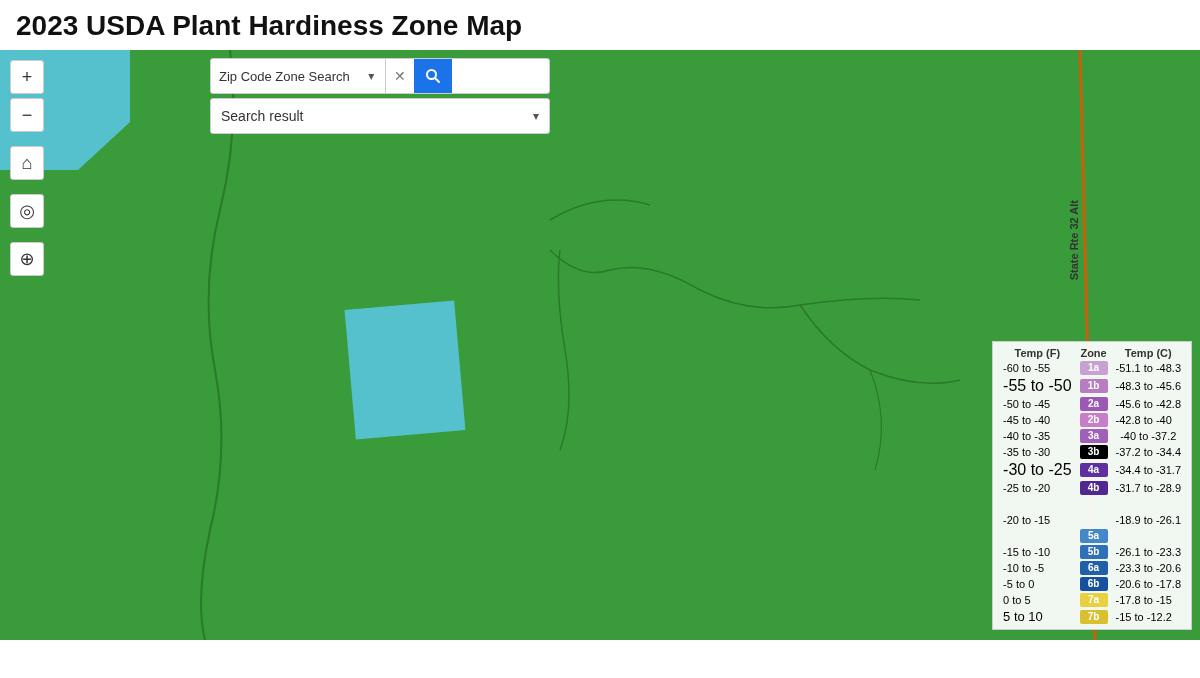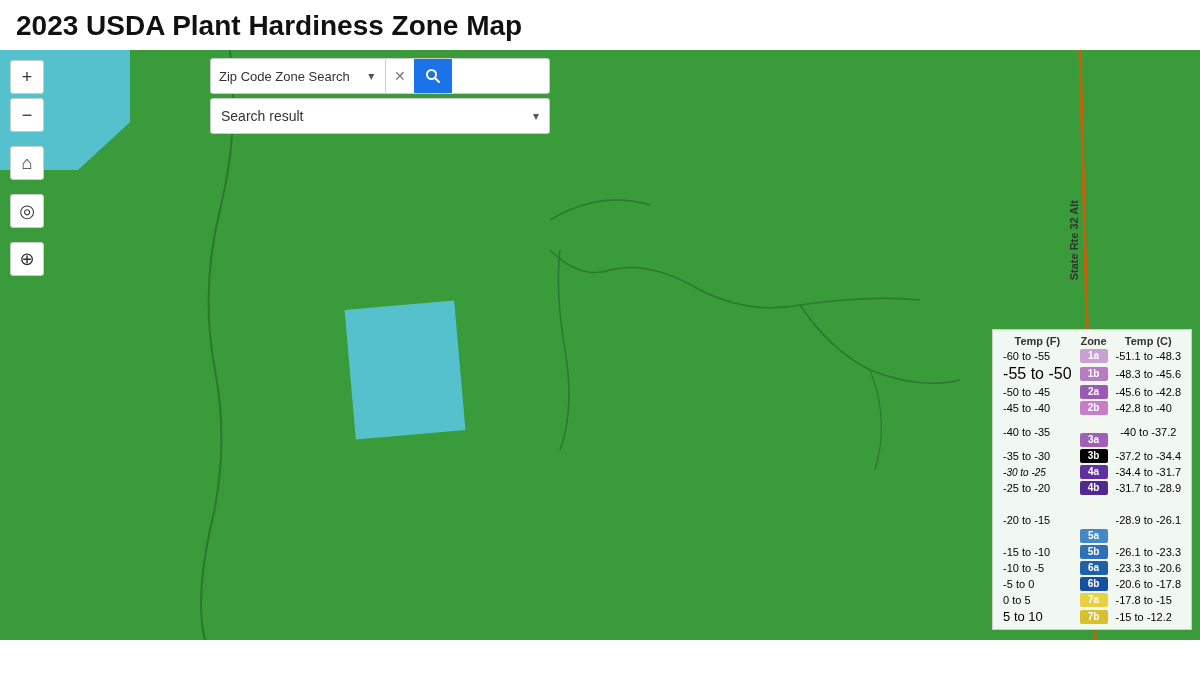--- a/index.html
+++ b/index.html
@@ -324,42 +324,42 @@
             <td><span class="legend-zone-box" style="background: rgb(155, 88, 181);">2a</span></td>
             <td style="font-size: 11px;">-45.6 to -42.8</td>
           </tr>
           <tr>
             <td style="font-size: 11px;">-45 to -40</td>
             <td><span class="legend-zone-box" style="background: rgb(200, 125, 200);">2b</span></td>
             <td style="font-size: 11px;">-42.8 to -40</td>
           </tr>
           <tr>
             <td style="font-size: 11px;">-40 to -35</td>
-            <td><span class="legend-zone-box" style="background: rgb(160, 96, 184); margin-top: 16px;">3a</span></td>
+            <td><span class="legend-zone-box" style="background: rgb(160, 96, 184);">3a</span></td>
             <td style="font-size: 11px; text-align: center;">-40 to -37.2</td>
           </tr>
           <tr>
             <td style="font-size: 11px;">-35 to -30</td>
             <td><span class="legend-zone-box" style="background: #000000;">3b</span></td>
             <td style="font-size: 11px;">-37.2 to -34.4</td>
           </tr>
           <tr>
-            <td style="font-size: 10px; font-style: italic;">-30 to -25</td>
+            <td style="font-size: 16px;">-30 to -25</td>
             <td><span class="legend-zone-box" style="background: rgb(96, 48, 160);">4a</span></td>
             <td style="font-size: 11px;">-34.4 to -31.7</td>
           </tr>
           <tr>
             <td style="font-size: 11px;">-25 to -20</td>
             <td><span class="legend-zone-box" style="background: rgb(80, 40, 144);">4b</span></td>
             <td style="font-size: 11px;">-31.7 to -28.9</td>
           </tr>
           <tr>
             <td style="font-size: 11px;">-20 to -15</td>
             <td><span class="legend-zone-box" style="background: rgb(68, 136, 200); margin-top: 32px;">5a</span></td>
-            <td style="font-size: 11px;">-28.9 to -26.1</td>
+            <td style="font-size: 11px;">-18.9 to -26.1</td>
           </tr>
           <tr>
             <td style="font-size: 11px;">-15 to -10</td>
             <td><span class="legend-zone-box" style="background: rgb(48, 112, 184);">5b</span></td>
             <td style="font-size: 11px;">-26.1 to -23.3</td>
           </tr>
           <tr>
             <td style="font-size: 11px;">-10 to -5</td>
             <td><span class="legend-zone-box" style="background: rgb(32, 96, 168);">6a</span></td>
             <td style="font-size: 11px;">-23.3 to -20.6</td>

